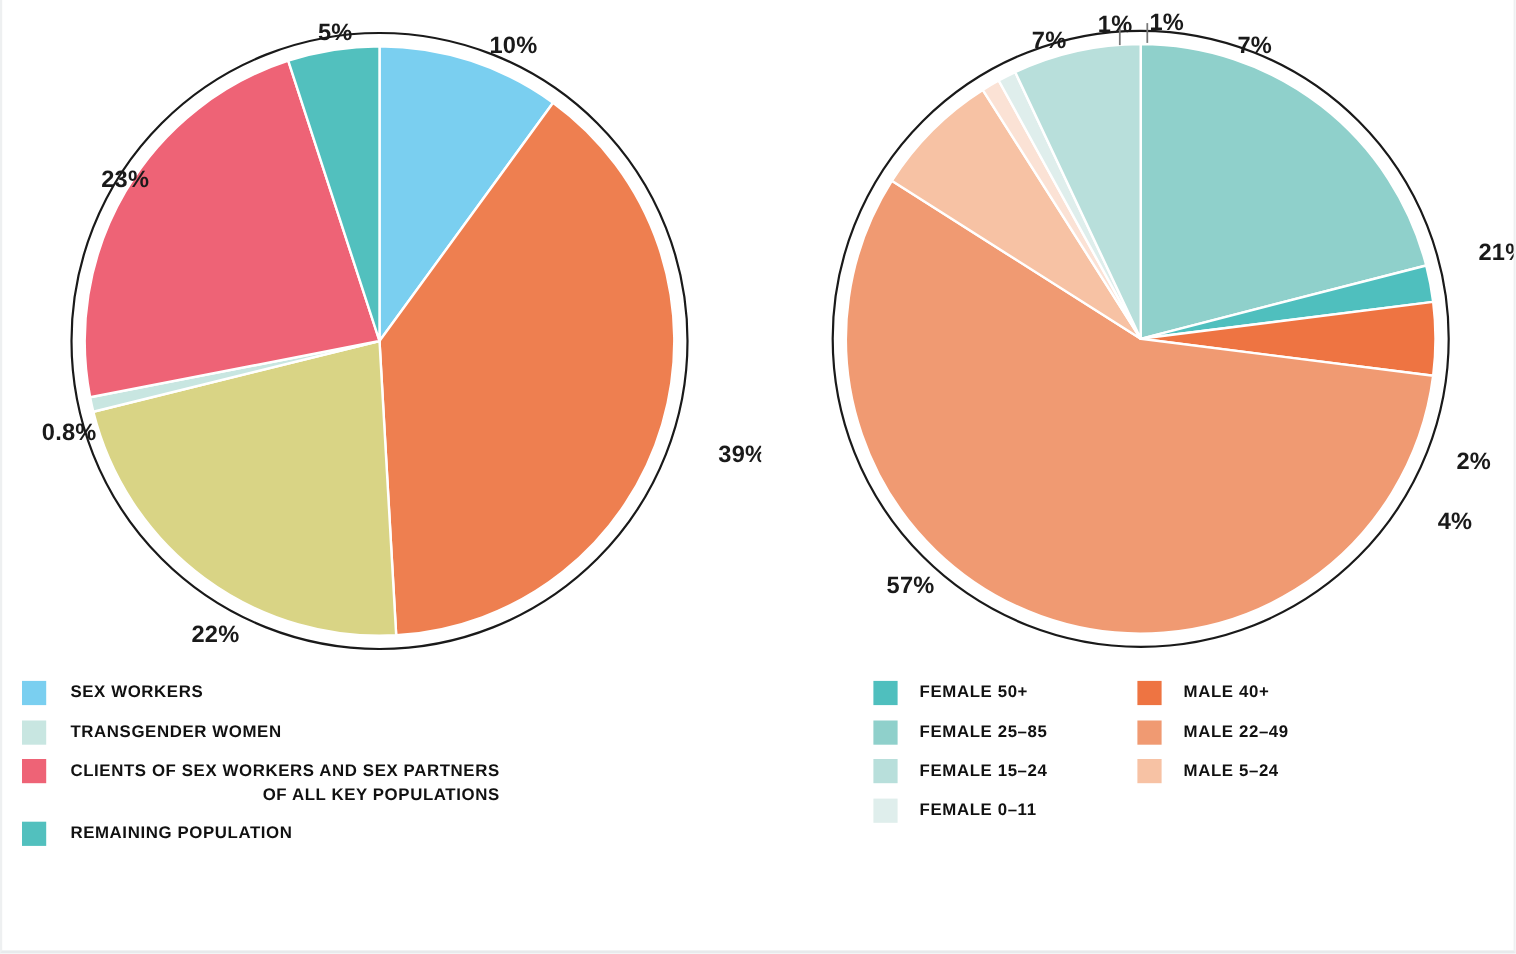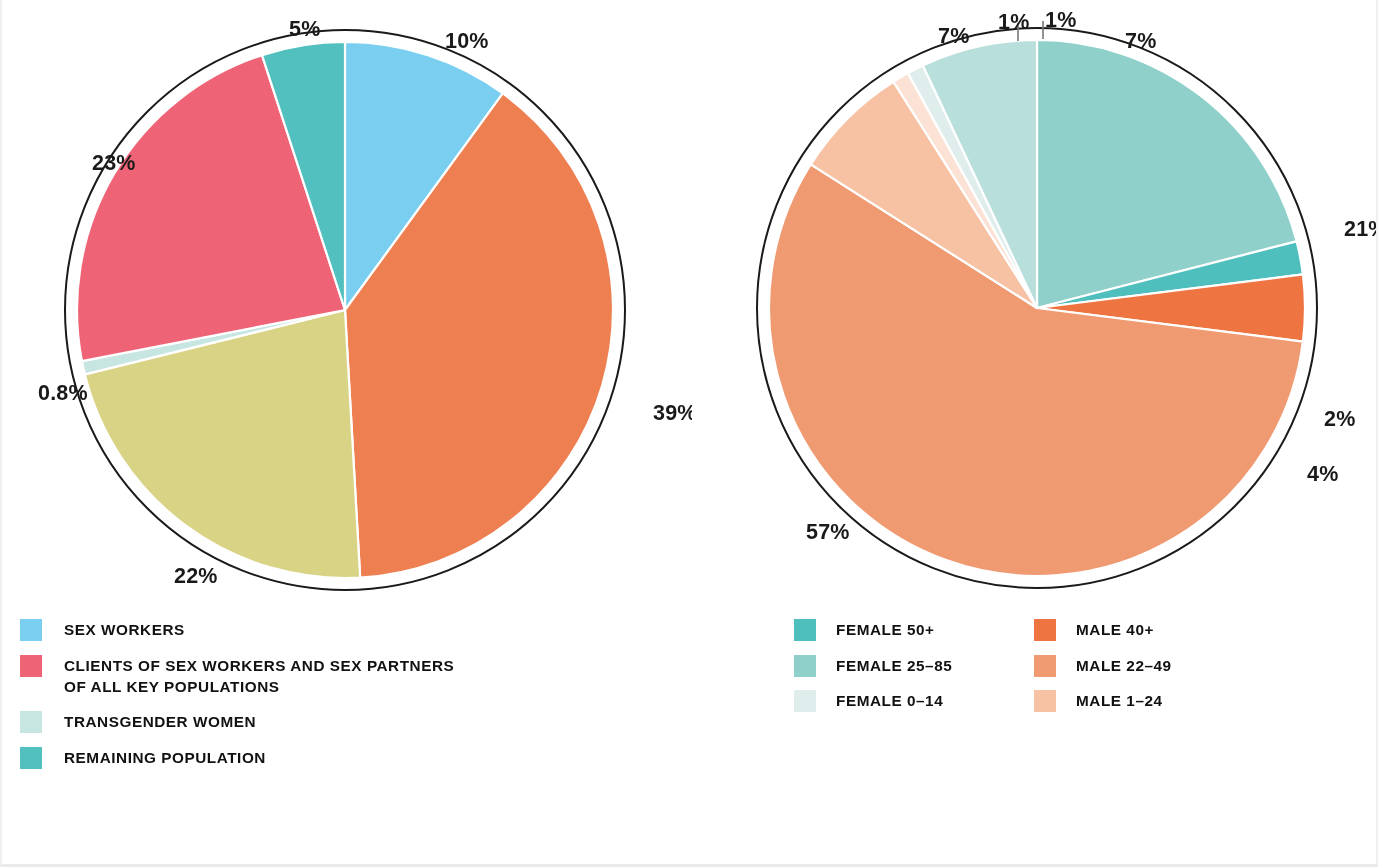--- a/index.html
+++ b/index.html
@@ -43,20 +43,21 @@
   .legend {
     position: absolute;
     box-sizing: border-box;
   }
   #legend-left  { left: 18px;  top: 618px; width: 680px; }
   #legend-right { left: 792px; top: 618px; width: 520px; }
 
   .legend-col {
     display: inline-block;
     vertical-align: top;
+    text-align: right;
   }
   .legend-item {
     display: flex;
     align-items: flex-start;
     margin-bottom: 12.5px;
     min-height: 22px;
   }
   .swatch {
     width: 22px;
     height: 22px;
@@ -129,47 +130,50 @@
         <text x="353" y="12" class="pct-label" text-anchor="start" dominant-baseline="hanging">1%</text>
         <text x="433" y="33" class="pct-label" text-anchor="start" dominant-baseline="hanging">7%</text>
       </svg>
   </div>
 
   <div class="legend" id="legend-left">
     <div class="legend-col" id="legend-left-col"><div class="legend-item">
           <span class="swatch" style="background: rgb(122, 207, 240);"></span>
           <span class="legend-label">SEX WORKERS</span>
         </div><div class="legend-item">
+          <span class="swatch" style="background: rgb(200, 230, 225);"></span>
+          <span class="legend-label">TRANSGENDER WOMEN</span>
+        </div><div class="legend-item">
           <span class="swatch" style="background: rgb(238, 99, 118);"></span>
           <span class="legend-label">CLIENTS OF SEX WORKERS AND SEX PARTNERS
 OF ALL KEY POPULATIONS</span>
-        </div><div class="legend-item">
-          <span class="swatch" style="background: rgb(200, 230, 225);"></span>
-          <span class="legend-label">TRANSGENDER WOMEN</span>
         </div><div class="legend-item">
           <span class="swatch" style="background: rgb(82, 192, 190);"></span>
           <span class="legend-label">REMAINING POPULATION</span>
         </div></div>
   </div>
 
   <div class="legend" id="legend-right">
     <div class="legend-col" id="legend-right-female"><div class="legend-item">
           <span class="swatch" style="background: rgb(79, 191, 190);"></span>
           <span class="legend-label">FEMALE 50+</span>
         </div><div class="legend-item">
           <span class="swatch" style="background: rgb(143, 208, 203);"></span>
           <span class="legend-label">FEMALE 25–85</span>
         </div><div class="legend-item">
+          <span class="swatch" style="background: rgb(184, 223, 219);"></span>
+          <span class="legend-label">FEMALE 15–24</span>
+        </div><div class="legend-item">
           <span class="swatch" style="background: rgb(223, 238, 236);"></span>
-          <span class="legend-label">FEMALE 0–14</span>
+          <span class="legend-label">FEMALE 0–11</span>
         </div></div><div class="legend-col" id="legend-right-male"><div class="legend-item">
           <span class="swatch" style="background: rgb(238, 116, 66);"></span>
           <span class="legend-label">MALE 40+</span>
         </div><div class="legend-item">
           <span class="swatch" style="background: rgb(240, 154, 114);"></span>
           <span class="legend-label">MALE 22–49</span>
         </div><div class="legend-item">
           <span class="swatch" style="background: rgb(247, 194, 164);"></span>
-          <span class="legend-label">MALE 1–24</span>
+          <span class="legend-label">MALE 5–24</span>
         </div></div>
   </div>
 
 </div>
 
 </body></html>

